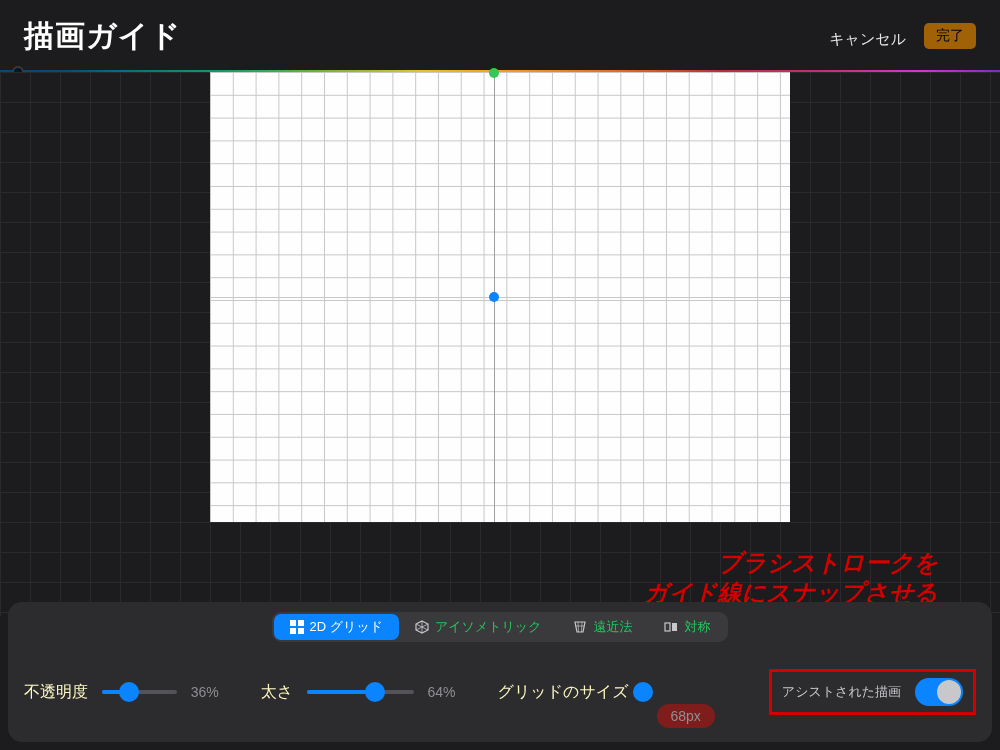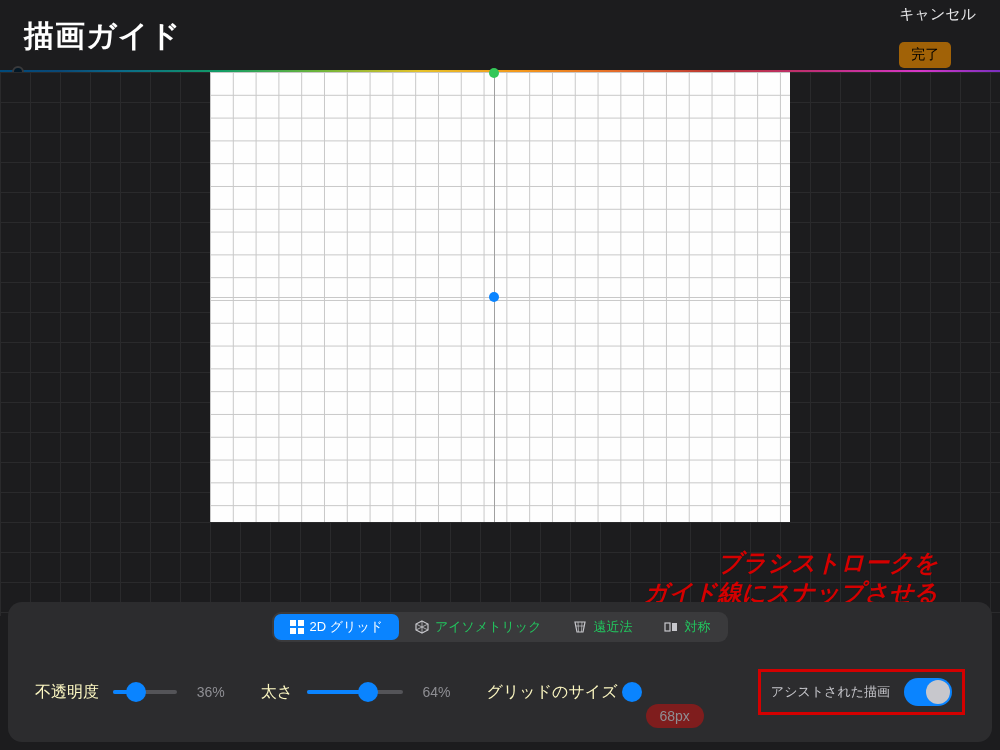--- a/index.html
+++ b/index.html
@@ -10,21 +10,21 @@
   .header {
     height: 72px;
     display: flex;
     align-items: center;
     justify-content: space-between;
     padding: 16px 24px;
     background: #1c1c1e;
     position: relative;
   }
   .header-title { font-size: 30px; font-weight: 600; letter-spacing: 1px; }
-  .header-actions { display: flex; align-items: flex-start; gap: 18px; flex-direction: column; }
+  .header-actions { display: flex; align-items: flex-end; gap: 18px; }
   .cancel-btn { color: #e5e5e7; font-size: 15px; cursor: pointer; }
   .done-btn {
     background: #a16207; color: #000; font-size: 14px; font-weight: 500;
     padding: 4px 12px; border-radius: 5px; cursor: pointer;
   }
 
   
   .hue-line {
     position: absolute;
     left: 0; bottom: -2px;
@@ -93,21 +93,21 @@
     font-size: 24px;
     line-height: 1.25;
     text-shadow: 0 0 1px rgba(0,0,0,0.2);
   }
 
   
   .panel {
     position: absolute; left: 8px; right: 8px; bottom: 8px;
     background: #2c2c2e;
     border-radius: 14px;
-    padding: 10px 27px 14px;
+    padding: 10px 16px 14px;
   }
   .seg-row { display: flex; justify-content: center; margin-bottom: 14px; }
   .seg {
     display: flex;
     background: #3a3a3c;
     border-radius: 9px;
     padding: 2px;
     height: 30px;
   }
   .seg-item {
@@ -118,21 +118,21 @@
   }
   .seg-item.active { background: #0a84ff; color: #fff; }
   .seg-icon { display: inline-flex; width: 14px; height: 14px; }
   .seg-icon svg { width: 100%; height: 100%; }
 
   .sliders-row {
     display: flex; align-items: center; gap: 30px;
   }
   .slider-group { display: flex; align-items: center; gap: 14px; flex: 1; }
   .slider-label { color: #fef9c3; font-size: 16px; white-space: nowrap; }
-  .slider-value { color: #8e8e93; font-size: 14px; white-space: nowrap; min-width: 40px; text-align: center; }
+  .slider-value { color: #8e8e93; font-size: 14px; white-space: nowrap; min-width: 40px; text-align: left; }
   .slider-chip {
     background: #7f1d1d; color: #8e8e93; font-size: 14px;
     padding: 4px 14px; border-radius: 14px; margin-top: 48px;
   }
   .slider-track {
     position: relative; height: 4px; flex: 1;
     background: #545458; border-radius: 2px;
   }
   .slider-fill {
     position: absolute; left: 0; top: 0; height: 100%;

